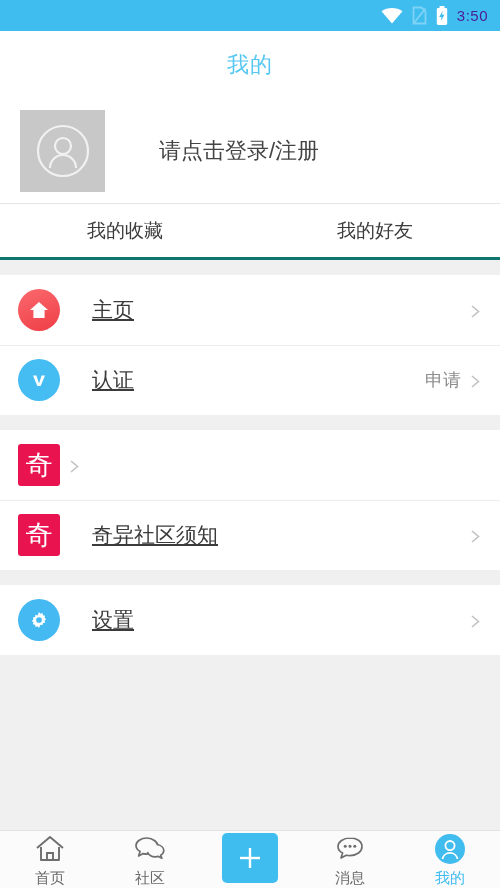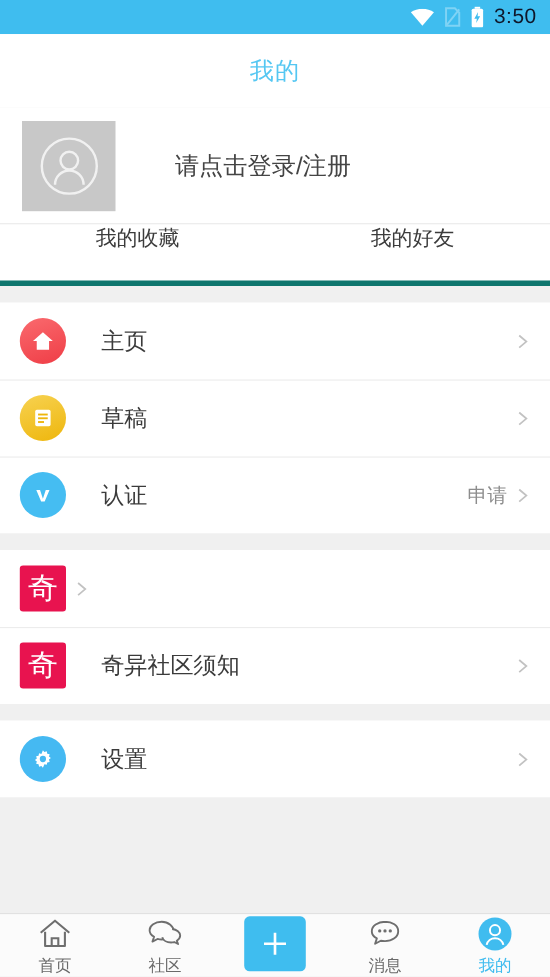--- a/index.html
+++ b/index.html
@@ -11,21 +11,21 @@
   }
   .phone { position: relative; width: 500px; height: 888px; background: #f0f0f0; }
 
   
   .statusbar {
     height: 31px; background: #3fbdef;
     display: flex; align-items: center; justify-content: flex-end;
     padding-right: 12px; gap: 9px;
   }
   .statusbar .sicon { display: flex; align-items: center; }
-  .clock { color: #0f172a; font-size: 19px; letter-spacing: .5px; line-height: 1; }
+  .clock { color: #4c1d95; font-size: 15px; letter-spacing: .5px; line-height: 1; }
 
   
   .titlebar {
     height: 67px; background: #ffffff;
     display: flex; align-items: center; justify-content: center;
   }
   .titlebar .title { color: #55c7f2; font-size: 22px; letter-spacing: 1px; }
 
   
   .profile {
@@ -35,22 +35,22 @@
     gap: 20px;
   }
   .avatar {
     width: 85px; height: 82px; background: #c8c8c8;
     display: flex; align-items: center; justify-content: center; flex: 0 0 auto;
   }
   .login-text { margin-left: 34px; font-size: 22px; color: #444444; }
 
   
   .quicktabs {
-    background: #ffffff; height: 56px; display: flex; align-items: flex-start;
-    border-bottom: 5px solid #0f766e;
+    background: #ffffff; height: 56px; display: flex; align-items: center;
+    border-bottom: 3px solid #0f766e;
   }
   .quicktab {
     flex: 1; display: flex; align-items: center; justify-content: center;
     font-size: 19px; color: #3c3c3c; position: relative;
   }
   .quicktab + .quicktab::before {
     content: ""; position: absolute; left: 0; top: 16px; bottom: 16px;
     width: 1px; background: #d8d8d8;
   }
 
@@ -70,21 +70,21 @@
               display: flex; align-items: center; justify-content: center; }
   .ic-circle { border-radius: 50%; }
   .ic-square { border-radius: 3px; }
   .ic-home   { background: linear-gradient(160deg,#fa6a6e,#ef3d46); }
   .ic-draft  { background: linear-gradient(160deg,#f7d251,#eeb60c); }
   .ic-verify { background: #45bdf2; }
   .ic-qiyi   { background: #e8134f; color: #ffffff;
                font-size: 27px; line-height: 42px; text-align: center;
                width: 42px; height: 42px; font-weight: 500; }
   .ic-settings { background: #45b9f2; }
-  .row-label { margin-left: 32px; font-size: 21px; color: #3b3b3b; flex: 1 1 auto; }
+  .row-label { margin-left: 32px; font-size: 21px; color: #3b3b3b; flex: 1 1 auto; text-decoration: underline; }
   .row-value { font-size: 18px; color: #8d8d8d; margin-right: 8px; font-family: Liberation Mono, monospace; }
   .chev { width: 13px; height: 13px; flex: 0 0 auto; }
 
   
   .filler { background: #f0f0f0; }
 
   
   .bottomnav {
     position: absolute; left: 0; right: 0; bottom: 0; height: 58px;
     background: #fbfbfb; border-top: 1px solid #e1e1e1;
@@ -165,37 +165,20 @@
       </span>
       <span class="row-label">主页</span>
       <span class="row-value"></span>
       <span class="chev">
         <svg width="13" height="13" viewBox="0 0 13 13">
             <polyline points="3,1 9.5,6.5 3,12" fill="none" stroke="#c2c2c2" stroke-width="1.6"></polyline>
           </svg>
       </span>
     </div>
 
-    <div class="row">
-      <span class="row-icon ic-circle ic-draft">
-        <svg width="20" height="20" viewBox="0 0 20 20">
-          <rect x="3" y="2.5" width="14" height="15" rx="1.5" fill="#ffffff"></rect>
-          <rect x="5.6" y="6" width="8.8" height="1.7" fill="#eeb60c"></rect>
-          <rect x="5.6" y="9.4" width="8.8" height="1.7" fill="#eeb60c"></rect>
-          <rect x="5.6" y="12.8" width="5.4" height="1.7" fill="#eeb60c"></rect>
-        </svg>
-      </span>
-      <span class="row-label">草稿</span>
-      <span class="row-value"></span>
-      <span class="chev">
-        <svg width="13" height="13" viewBox="0 0 13 13">
-            <polyline points="3,1 9.5,6.5 3,12" fill="none" stroke="#c2c2c2" stroke-width="1.6"></polyline>
-          </svg>
-      </span>
-    </div>
 
     <div class="row">
       <span class="row-icon ic-circle ic-verify">
         <svg width="22" height="22" viewBox="0 0 22 22">
             <path d="M5 6.5h3.4L11 14.4l2.6-7.9H17L12.6 17H9.4z" fill="#ffffff"></path>
           </svg>
       </span>
       <span class="row-label">认证</span>
       <span class="row-value">申请</span>
       <span class="chev">

